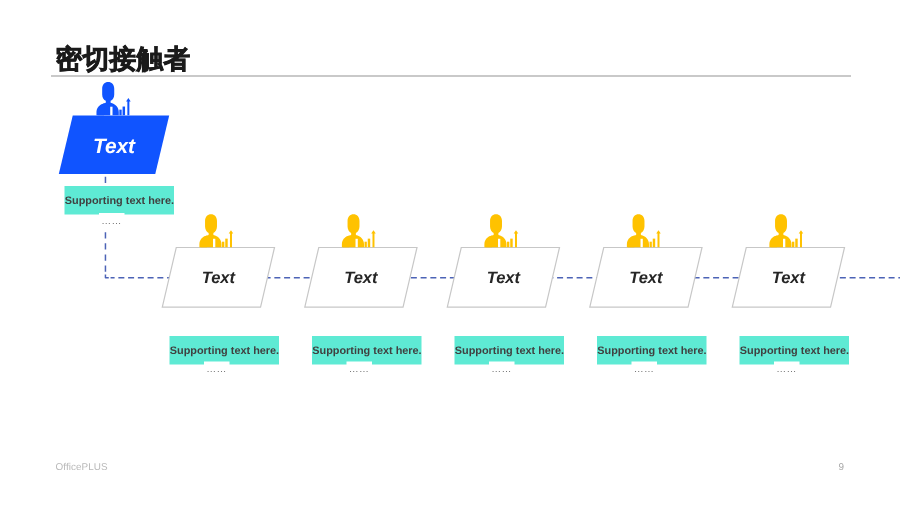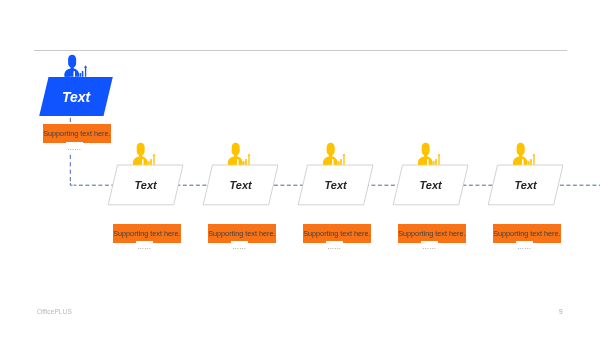--- a/index.html
+++ b/index.html
@@ -32,29 +32,30 @@
   .conn-h{stroke-dasharray:4.0 2.5;stroke-dashoffset:1.3;}
   .conn-corner{stroke-linejoin:round;}
   .ic-blue{fill:#1054FF;}
   .ic-yellow{fill:#FFC200;}
   .ic-knockout{fill:#ffffff;}
 
   
   .caption-layer{position:absolute;left:0;top:0;width:600px;height:337px;z-index:5;
                  will-change:transform;}
   .support-text{position:absolute;font-size:7.25px;color:#404040;white-space:nowrap;
-                background:#f97316;padding:5px 0;}
+                background:#5eead4;padding:5px 0;font-weight:bold;}
   .dots{position:absolute;font-size:6.6px;color:#6e6e6e;white-space:nowrap;
         letter-spacing:.3px;background:#ffffff;padding:2px;}
 </style>
 </head>
 <body>
 
 <div class="slide">
 
+  <div class="title">密切接触者</div>
   <div class="title-rule"></div>
 
   <svg class="canvas" viewBox="0 0 600 337">
     <defs>
       <g id="person-chart-icon-geo">
         <path class="ic-head-torso" d="M6.9 0 c-2.25 0 -3.9 1.75 -3.9 4.3 l0 3.75 c0 1.95 1.0 3.55 2.35 4.15 l0 1.25 c-3.05 .6 -5.3 3.05 -5.3 5.95 v2.1 h13.7 v-2.1 c0 -2.9 -2.25 -5.35 -5.3 -5.95 l0 -1.25 c1.35 -.6 2.35 -2.2 2.35 -4.15 l0 -3.75 c0 -2.55 -1.65 -4.3 -3.9 -4.3 z"></path>
         <path class="ic-arm" d="M-0.7 21.5 v-2.1 c0 -2.75 2.05 -5.1 4.9 -5.55 l0 7.65 z"></path>
         <rect class="ic-knockout" x="8.2" y="16.0" width="1.5" height="5.5"></rect>
         <rect class="ic-bar-1" x="14.1" y="17.9" width="1.5" height="3.6"></rect>
         <rect class="ic-bar-2" x="16.2" y="15.9" width="1.6" height="5.6"></rect>

